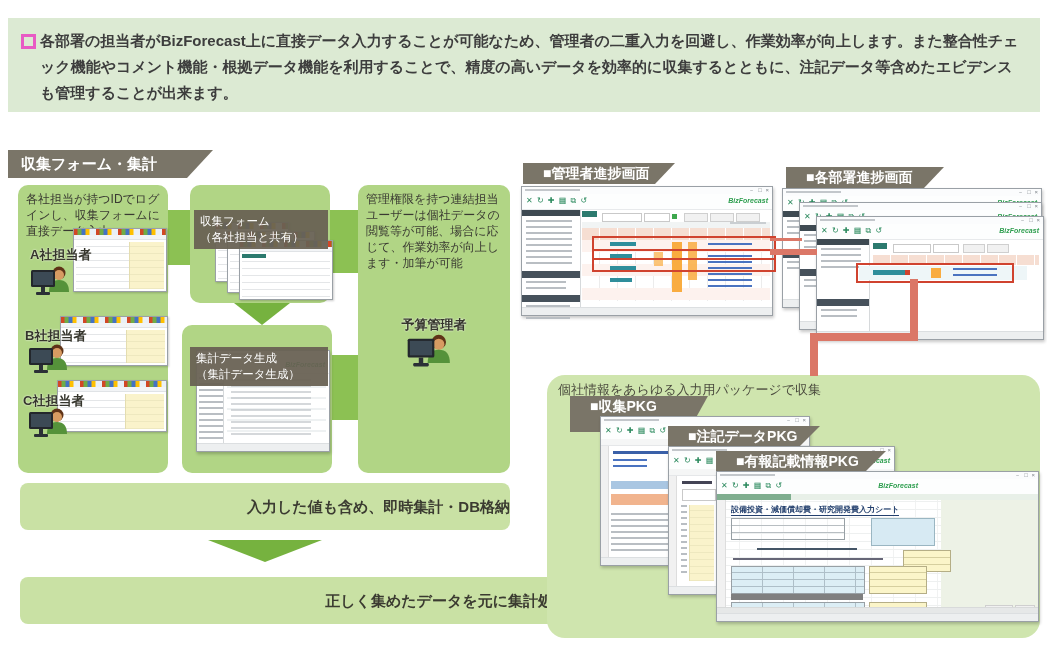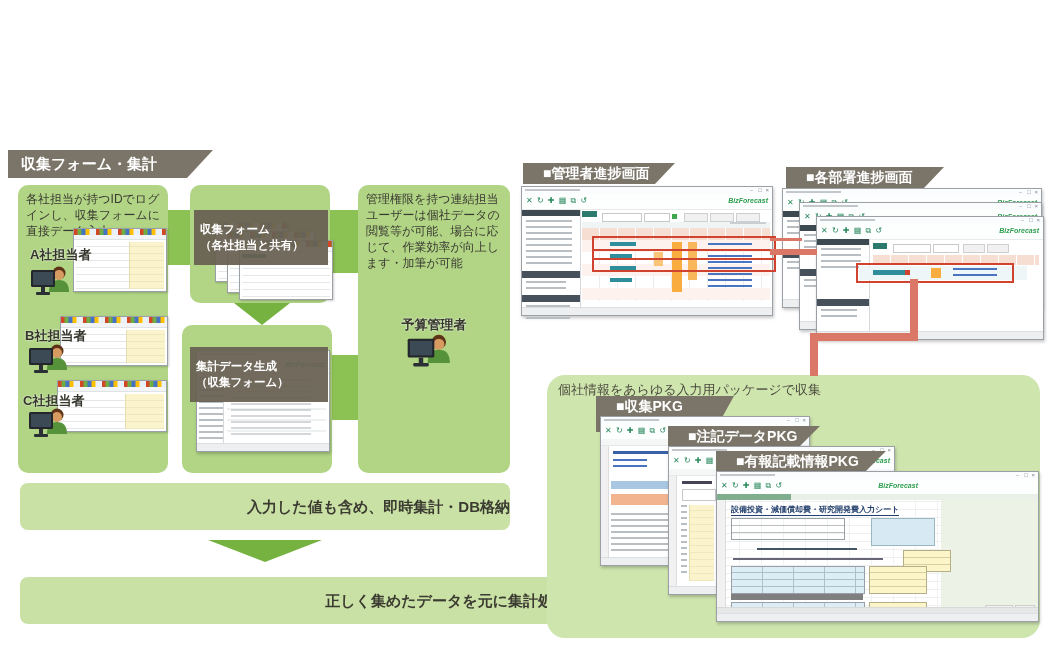--- a/index.html
+++ b/index.html
@@ -11,21 +11,21 @@
   .banner p{margin:0;padding:10px 14px 10px 32px}
   .bullet{position:absolute;left:13px;top:16px;width:9px;height:9px;border:3px solid #e85bc4}
   
   .tag{background:#7a7568;color:#fff;font-weight:bold;white-space:nowrap;
        clip-path:polygon(0 0,100% 0,calc(100% - 26px) 100%,0 100%)}
   .tag.big{font-size:15px;line-height:28px;padding-left:13px}
   .tag.small{font-size:14px;line-height:20px;padding-left:20px;clip-path:polygon(0 0,100% 0,calc(100% - 20px) 100%,0 100%)}
   
   .gbox{background:#b1d585;border-radius:10px}
   .conn{background:#8cc153}
-  .inlabel{background:rgba(104,97,83,.94);color:#fff;font-weight:bold;font-size:11.5px;line-height:1.35;padding:12px 6px}
+  .inlabel{background:rgba(104,97,83,.94);color:#fff;font-weight:normal;font-size:11.5px;line-height:1.35;padding:4px 6px}
   .gbar{background:#c9e1a4;border-radius:8px;font-weight:bold;font-size:15px;color:#3b3b31;text-align:right}
   .tri{width:0;height:0;border-left:28px solid transparent;border-right:28px solid transparent;border-top:22px solid #76b23f}
   .tri.big{border-left-width:57px;border-right-width:57px}
   .boxtext{font-size:12px;color:#3a3a32;line-height:1.33}
   .mlabel{font-size:13px;font-weight:bold;color:#35352c;text-shadow:0 0 2px #fff}
   
   .win{position:absolute;background:#fff;border:1px solid #9aa0a6;box-shadow:1px 2px 3px rgba(0,0,0,.22)}
   .tbar{position:absolute;left:0;top:0;right:0;height:7px;background:#fbfcfd;border-bottom:1px solid #e3e6e8}
   .tbar .tl{position:absolute;left:3px;top:2px;width:55px;height:2px;background:#c3c7cb}
   .ctl{position:absolute;right:2px;top:0;font-size:6px;line-height:7px;color:#7d848a;letter-spacing:1px}
@@ -67,20 +67,24 @@
   .tblB{position:absolute;border:1px solid #98a0a5;background:#dceef5;
         background-image:repeating-linear-gradient(0deg,transparent 0 6px,#aebfc8 6px 7px),repeating-linear-gradient(90deg,transparent 0 30px,#aebfc8 30px 31px)}
   .tblY{position:absolute;border:1px solid #b5ae86;background:#fbf5c9;
         background-image:repeating-linear-gradient(0deg,transparent 0 6px,#d6cf9f 6px 7px)}
 </style>
 </head>
 <body>
 
 <div class="canvas">
 
+  <div class="abs banner" style="left:8px;top:18px;width:1032px;height:94px">
+    <span class="bullet"></span>
+    <p>各部署の担当者がBizForecast上に直接データ入力することが可能なため、管理者の二重入力を回避し、作業効率が向上します。また整合性チェック機能やコメント機能・根拠データ機能を利用することで、精度の高いデータを効率的に収集するとともに、注記データ等含めたエビデンスも管理することが出来ます。</p>
+  </div>
 
   <div class="abs tag big" style="left:8px;top:150px;width:192px;height:28px">収集フォーム・集計</div>
 
   <div class="abs conn" style="left:164px;top:210px;width:30px;height:55px"></div>
   <div class="abs conn" style="left:328px;top:210px;width:34px;height:63px"></div>
   <div class="abs conn" style="left:328px;top:355px;width:34px;height:65px"></div>
 
   <div class="abs gbox" style="left:18px;top:185px;width:150px;height:288px"></div>
   <div class="abs boxtext" style="left:26px;top:192px;width:136px">各社担当が持つIDでログインし、収集フォームに直接データ入力</div>
 
@@ -167,21 +171,21 @@
     <div class="tools">
       <span class="logo">BizForecast</span>
     </div>
     <div class="lpanel tlines" style="left:2px;top:26px;width:24px;bottom:4px"></div>
     <div class="abs" style="left:30px;top:26px;right:3px;bottom:10px;background:repeating-linear-gradient(0deg,#fff 0 9px,#eef1f2 9px 11px)"></div>
     <div class="abs tlines" style="left:34px;top:28px;width:80px;bottom:12px;opacity:.6"></div>
     <div class="status"></div>
   </div>
   <div class="abs inlabel" style="left:190px;top:347px;width:126px">
     <div>集計データ生成</div>
-    <div>（収集フォーム）</div>
+    <div>（集計データ生成）</div>
   </div>
 
   <div class="abs gbox" style="left:358px;top:185px;width:152px;height:288px"></div>
   <div class="abs boxtext" style="left:366px;top:192px;width:138px">管理権限を持つ連結担当ユーザーは個社データの閲覧等が可能、場合に応じて、作業効率が向上します・加筆が可能</div>
   <div class="abs mlabel" style="left:358px;top:316px;width:152px;text-align:center">予算管理者</div>
   <svg class="abs" style="left:405px;top:332px" width="52" height="40" viewBox="0 0 46 36">
     <circle cx="30" cy="9" r="6.5" fill="#5f3317"></circle>
       <circle cx="30" cy="11" r="5" fill="#d79b62"></circle>
     <path d="M20 28 Q20 16 30 16 Q40 16 40 28 Z" fill="#55923a"></path>
     <rect x="2" y="6" width="24" height="17" rx="1.5" fill="#23272c"></rect>
@@ -299,21 +303,21 @@
       <div class="abs" style="left:46px;top:4px;width:5px;height:5px;background:#d0432f"></div>
       <div class="orange" style="left:72px;top:2px;width:10px;height:10px"></div>
       <div class="abs tlines-b" style="left:94px;top:2px;width:44px;height:11px"></div>
     </div>
     <div class="status"></div>
   </div>
 
   <div class="abs panelG" style="left:547px;top:375px;width:493px;height:263px"></div>
   <div class="abs" style="left:558px;top:381px;font-size:13px;color:#4b4b3e;font-weight:500">個社情報をあらゆる入力用パッケージで収集</div>
 
-  <div class="abs tag small" style="left:596px;top:396px;width:118px;height:36px">■収集PKG</div>
+  <div class="abs tag small" style="left:570px;top:396px;width:118px;height:36px">■収集PKG</div>
   <div class="win" style="left:600px;top:416px;width:208px;height:148px">
     <div class="tbar">
         <div class="tl"></div>
       <span class="ctl">－ □ ×</span>
       </div>
     <div class="tools">
       <span class="icons">✕ ↻ ✚ ▦ ⧉ ↺</span>
       <span class="logo">BizForecast</span>
     </div>
     <div class="abs" style="left:0;top:22px;right:0;height:6px;background:#f5f6f6;border-bottom:1px solid #e5e7e9"></div>

